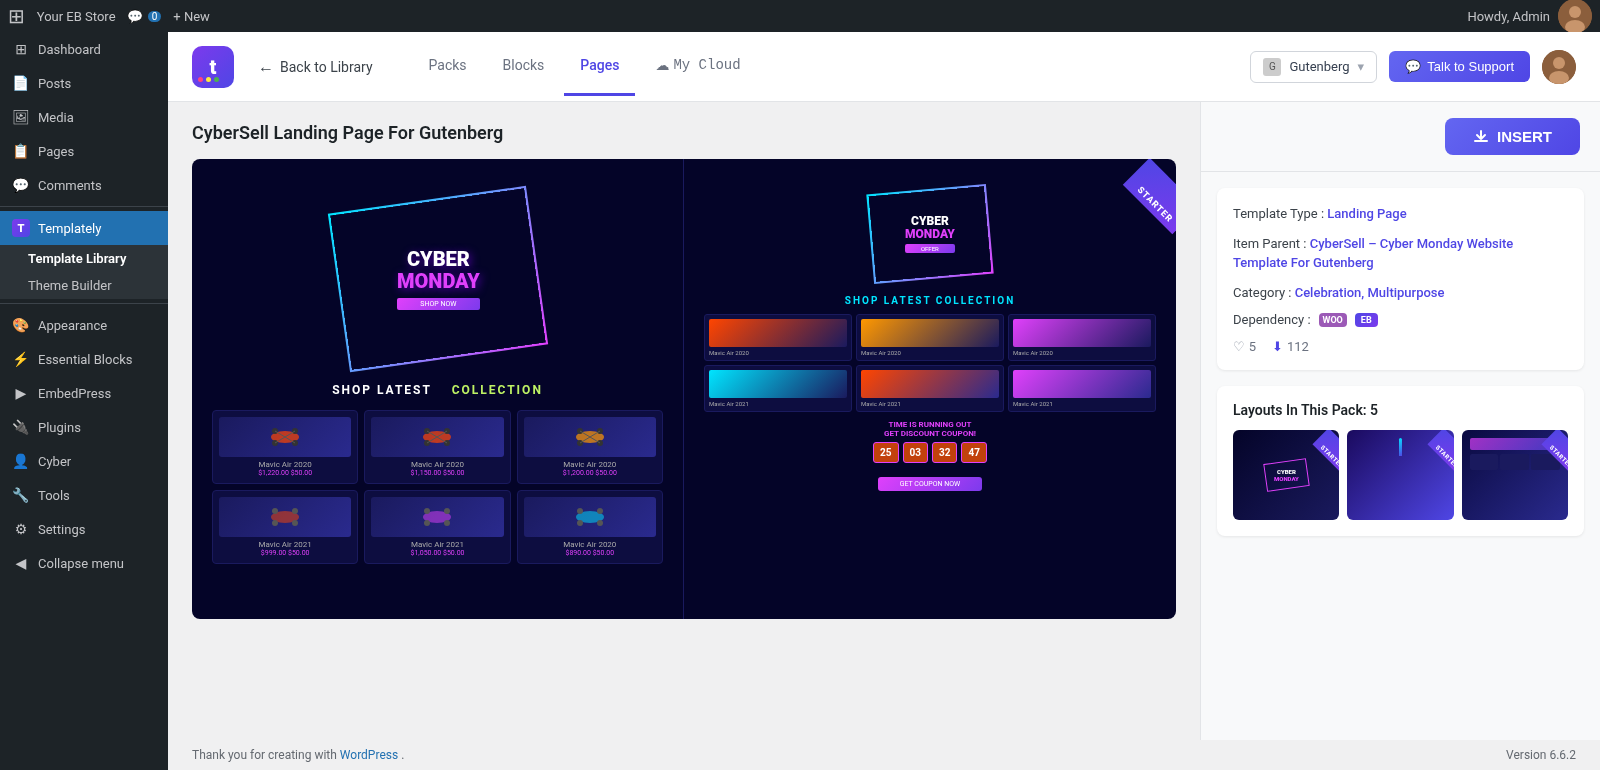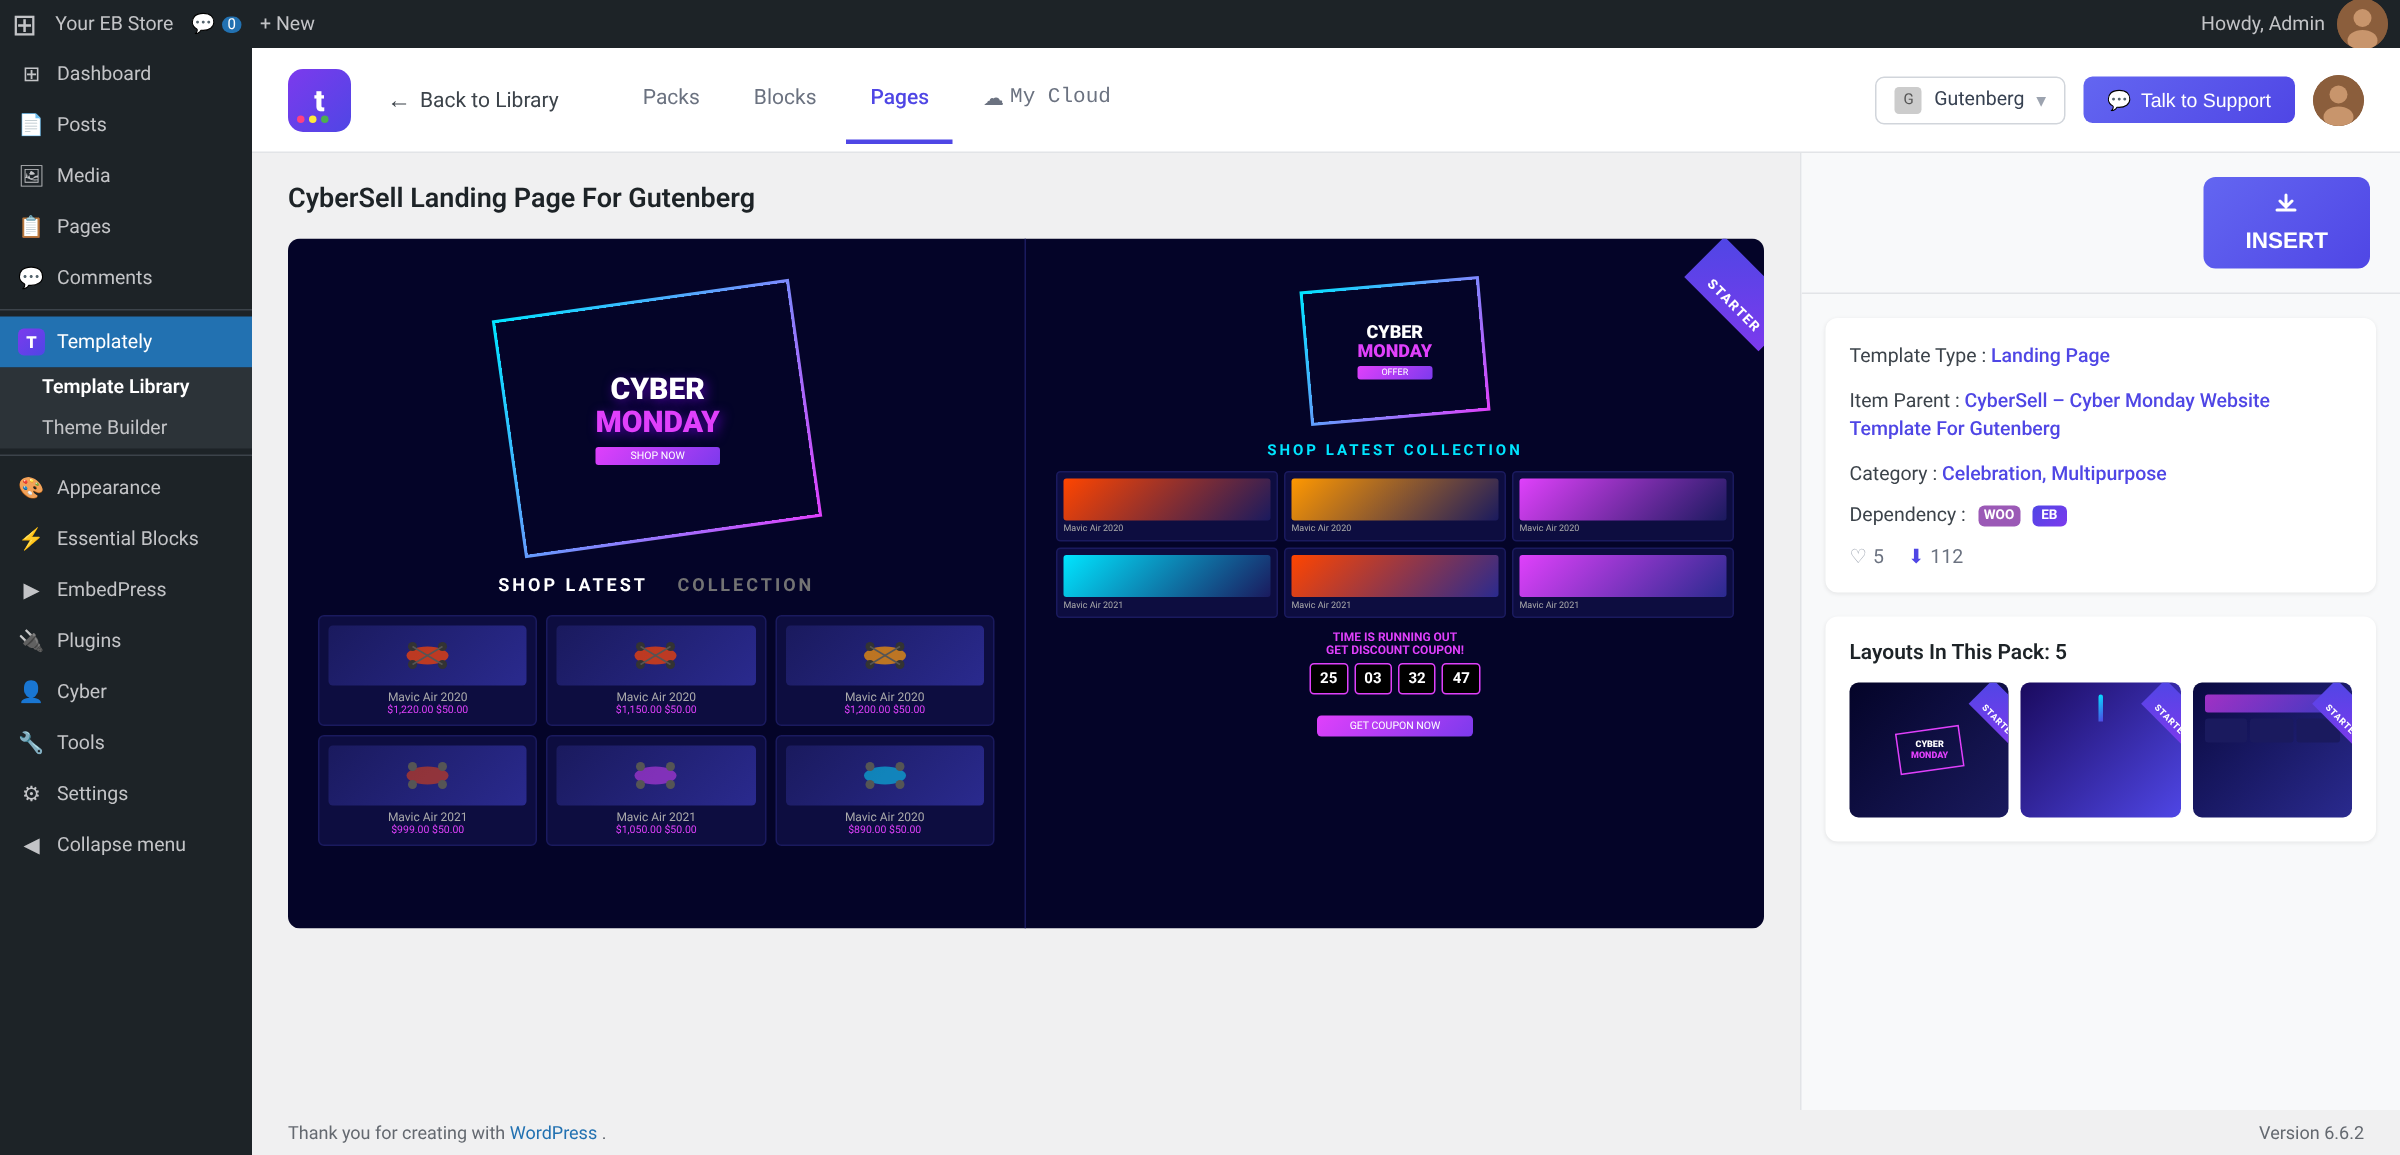--- a/index.html
+++ b/index.html
@@ -127,21 +127,21 @@
       width: 200px; height: 160px;
       display: flex; align-items: center; justify-content: center;
       margin: 20px auto;
       position: relative;
     }
     .cyber-title-inner { transform: rotate(8deg); text-align: center; }
     .cyber-text { color: #fff; font-size: 20px; font-weight: 900; text-transform: uppercase; line-height: 1.1; text-shadow: 2px 2px 8px rgba(100,0,200,0.8); }
     .cyber-text-monday { color: #e040fb; }
     .shop-latest { text-align: center; margin-top: 20px; }
     .shop-latest-label { color: #fff; font-size: 12px; font-weight: 700; text-transform: uppercase; letter-spacing: 2px; }
-    .shop-latest-collection { color: #737373; font-size: 12px; font-weight: 700; text-transform: uppercase; letter-spacing: 2px; margin-left: 15px; }
+    .shop-latest-collection { color: #bef264; font-size: 12px; font-weight: 700; text-transform: uppercase; letter-spacing: 2px; margin-left: 15px; }
 
     .drone-grid { display: grid; grid-template-columns: repeat(3, 1fr); gap: 6px; margin-top: 12px; }
     .drone-card { background: #0d0d40; border: 1px solid #1a1a5e; border-radius: 4px; padding: 6px; text-align: center; }
     .drone-img { width: 100%; height: 40px; background: linear-gradient(135deg, #1a1a5e, #2a2a8e); border-radius: 3px; display: flex; align-items: center; justify-content: center; }
     .drone-label { color: #aaa; font-size: 8px; margin-top: 3px; }
     .drone-price { color: #e040fb; font-size: 7px; }
     .cyber-right-box {
       border: 2px solid transparent;
       background: linear-gradient(#040428, #040428) padding-box,
                   linear-gradient(135deg, #00e5ff, #e040fb) border-box;
@@ -155,35 +155,35 @@
 
     .shop-collection-right { text-align: center; color: #00e5ff; font-size: 10px; font-weight: 700; text-transform: uppercase; margin-top: 16px; letter-spacing: 2px; }
     .drone-grid-right { display: grid; grid-template-columns: repeat(3, 1fr); gap: 4px; margin-top: 8px; }
     .drone-card-sm { background: #0d0d40; border: 1px solid #1a1a5e; border-radius: 3px; padding: 4px; }
     .drone-img-sm { width: 100%; height: 28px; background: linear-gradient(135deg, #1a1a5e, #2a2a8e); border-radius: 2px; }
     .drone-label-sm { color: #aaa; font-size: 6px; margin-top: 2px; }
 
     .countdown-section { margin-top: 8px; text-align: center; }
     .countdown-text { color: #e040fb; font-size: 8px; font-weight: 700; text-transform: uppercase; }
     .countdown-boxes { display: flex; gap: 4px; justify-content: center; margin-top: 4px; }
-    .countdown-box { background: #000000; border: 1px solid #e040fb; border-radius: 3px; padding: 4px 6px; color: #fff; font-size: 10px; font-weight: 700; min-width: 24px; text-align: center; }
+    .countdown-box { background: #c2410c; border: 1px solid #e040fb; border-radius: 3px; padding: 4px 6px; color: #fff; font-size: 10px; font-weight: 700; min-width: 24px; text-align: center; }
 
     
     .footer-bar { background: #f0f0f1; padding: 8px 24px; font-size: 12px; color: #646970; display: flex; justify-content: space-between; }
     .footer-bar a { color: #2271b1; text-decoration: none; }
 
     
     .right-panel { width: 400px; flex-shrink: 0; background: #f8f9fa; border-left: 1px solid #e2e4e7; display: flex; flex-direction: column; overflow-y: auto; }
 
     .insert-section { padding: 16px 20px; border-bottom: 1px solid #e2e4e7; display: flex; justify-content: flex-end; background: #f8f9fa; }
     .insert-btn {
       background: linear-gradient(135deg, #6366f1, #4f46e5);
       color: #fff; border: none; border-radius: 8px;
       padding: 10px 28px; font-size: 15px; font-weight: 600;
-      cursor: pointer; display: flex; align-items: center; gap: 8px; flex-direction: column;
+      cursor: pointer; display: flex; align-items: center; gap: 8px;
     }
     .insert-btn svg { width: 16px; height: 16px; }
 
     .info-card { background: #fff; border-radius: 8px; margin: 16px; padding: 16px; box-shadow: 0 1px 3px rgba(0,0,0,0.08); }
     .info-row { margin-bottom: 10px; font-size: 13px; color: #3c434a; line-height: 1.5; }
     .info-label { color: #3c434a; }
     .info-value { color: #4f46e5; font-weight: 500; }
 
     .dependency-row { display: flex; align-items: center; gap: 8px; margin-top: 8px; font-size: 13px; }
     .dep-badge { width: 28px; height: 28px; border-radius: 6px; display: flex; align-items: center; justify-content: center; font-size: 11px; font-weight: 700; }

